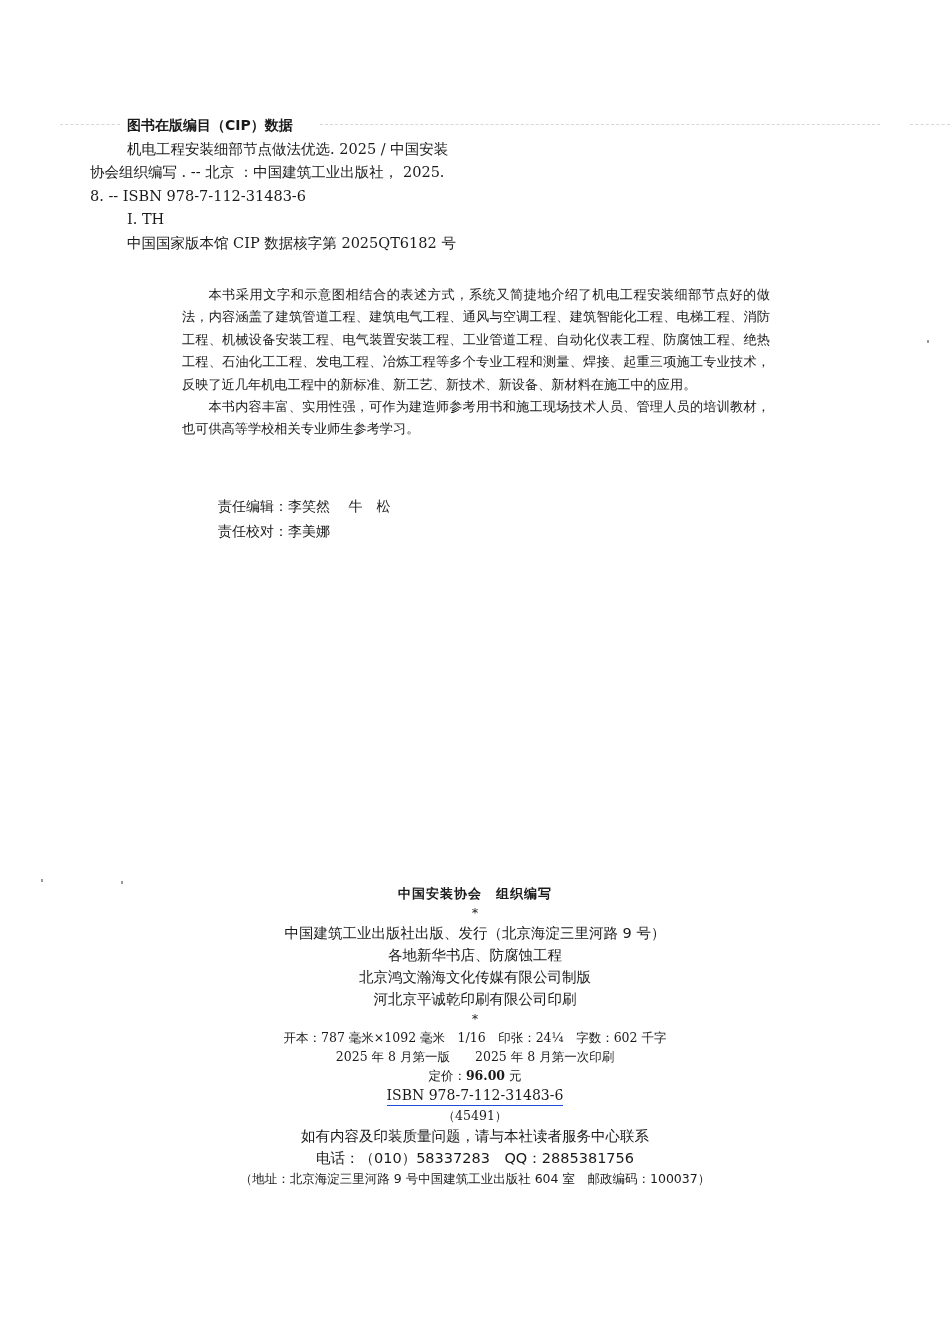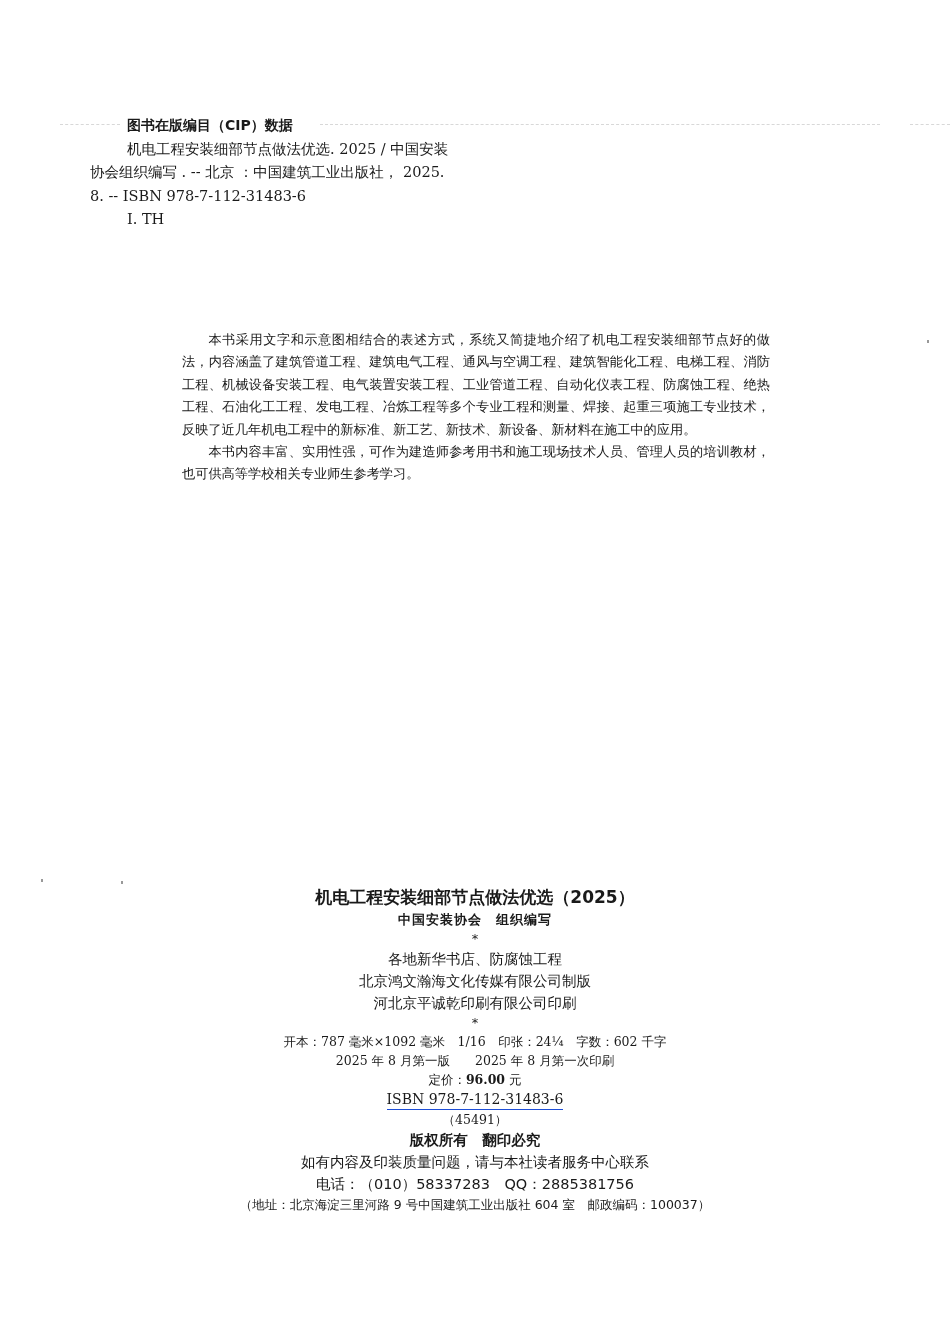--- a/index.html
+++ b/index.html
@@ -29,21 +29,21 @@
   
   .cip { position: absolute; left: 90px; top: 98px; width: 420px; font-size: 14.5px; line-height: 23.5px; }
   .cip .heading { padding-left: 37px; font-weight: bold; font-family: "DejaVu Sans", "Liberation Sans", sans-serif; font-size: 14px; }
   .cip .indent { padding-left: 37px; }
   .cip .line { white-space: nowrap; }
 
   
   .abstract {
     position: absolute; left: 182px; top: 268px; width: 588px;
     font-family: "DejaVu Sans", "Liberation Sans", sans-serif;
-    font-size: 13.2px; line-height: 22.4px; text-align: justify; margin-top: 45px;
+    font-size: 13.2px; line-height: 22.4px; text-align: justify;
   }
   .abstract p { margin: 0; text-indent: 2em; }
 
   
   .editors {
     position: absolute; left: 218px; top: 478px;
     font-family: "DejaVu Sans", "Liberation Sans", sans-serif;
     font-size: 14px; line-height: 25px;
   }
   .editors .row { white-space: pre; }
@@ -77,40 +77,44 @@
   <div class="speck" style="left:41px;top:863px;"></div>
   <div class="speck" style="left:121px;top:865px;"></div>
   <div class="speck" style="left:927px;top:324px;"></div>
 
   <div class="cip">
     <div class="heading line">图书在版编目（CIP）数据</div>
     <div class="indent line">机电工程安装细部节点做法优选. 2025 / 中国安装</div>
     <div class="line">协会组织编写 . -- 北京 ：中国建筑工业出版社， 2025.</div>
     <div class="line">8. -- ISBN 978-7-112-31483-6</div>
     <div class="indent line">Ⅰ. TH</div>
+    <div class="indent line">中国国家版本馆 CIP 数据核字第 2025QT6182 号</div>
   </div>
 
   <div class="abstract">
     <p>本书采用文字和示意图相结合的表述方式，系统又简捷地介绍了机电工程安装细部节点好的做法，内容涵盖了建筑管道工程、建筑电气工程、通风与空调工程、建筑智能化工程、电梯工程、消防工程、机械设备安装工程、电气装置安装工程、工业管道工程、自动化仪表工程、防腐蚀工程、绝热工程、石油化工工程、发电工程、冶炼工程等多个专业工程和测量、焊接、起重三项施工专业技术，反映了近几年机电工程中的新标准、新工艺、新技术、新设备、新材料在施工中的应用。</p>
     <p>本书内容丰富、实用性强，可作为建造师参考用书和施工现场技术人员、管理人员的培训教材，也可供高等学校相关专业师生参考学习。</p>
   </div>
 
+  <div class="editors">
+    <div class="row"><span>责任编辑：</span><span>李笑然　 牛　松</span></div>
+    <div class="row"><span>责任校对：</span><span>李美娜</span></div>
+  </div>
 
   <div class="colophon">
-    <div class="title">机电工程安装细部节点做法优选（2025）</div>
     <div class="org">中国安装协会　组织编写</div>
     <div class="star">*</div>
+    <div class="l">中国建筑工业出版社出版、发行（北京海淀三里河路 9 号）</div>
     <div class="l">各地新华书店、防腐蚀工程</div>
     <div class="l">北京鸿文瀚海文化传媒有限公司制版</div>
     <div class="l">河北京平诚乾印刷有限公司印刷</div>
     <div class="star">*</div>
     <div class="small">开本：787 毫米×1092 毫米　1/16　印张：24¼　字数：602 千字</div>
     <div class="small">2025 年 8 月第一版　　2025 年 8 月第一次印刷</div>
     <div class="small price"><span>定价：</span><b>96.00</b><span> 元</span></div>
     <div><span class="isbn">ISBN 978-7-112-31483-6</span></div>
     <div class="small">（45491）</div>
-    <div class="bold l">版权所有　翻印必究</div>
     <div class="contact">如有内容及印装质量问题，请与本社读者服务中心联系</div>
     <div class="contact">电话：（010）58337283　QQ：2885381756</div>
     <div class="addr">（地址：北京海淀三里河路 9 号中国建筑工业出版社 604 室　邮政编码：100037）</div>
   </div>
 
 </div>
 
 </body></html>

